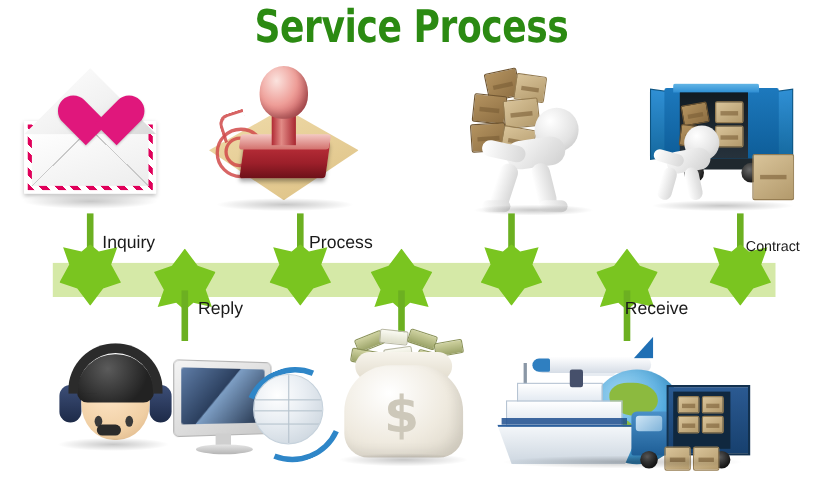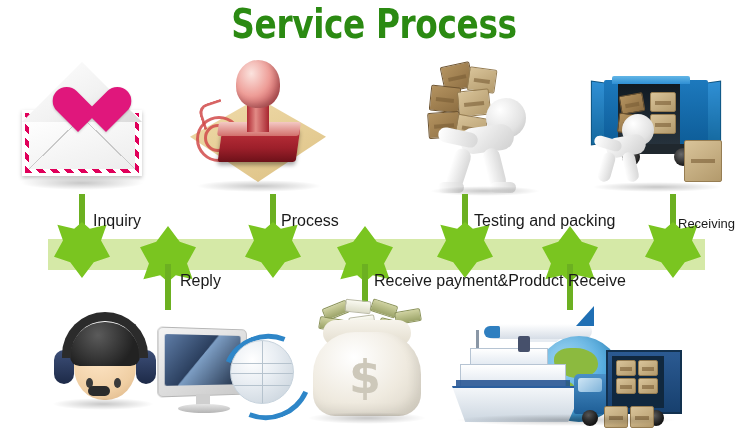--- a/index.html
+++ b/index.html
@@ -426,25 +426,23 @@
   </div>
   <div class="arrow up" style="left:542px;top:226px;">
     <div class="head">
         <div class="starhead"></div>
       </div>
     <div class="stem"></div>
   </div>
 
   <div class="lbl" style="left:93px;top:212px;">Inquiry</div>
   <div class="lbl" style="left:281px;top:212px;">Process</div>
-  <div class="lbl" style="left:474px;top:212px;">Testing and packing</div>
-  <div class="lbl sm" style="left:678px;top:215px;">Receiving</div>
+  <div class="lbl sm" style="left:678px;top:215px;">Contract</div>
 
   <div class="lbl" style="left:180px;top:272px;">Reply</div>
-  <div class="lbl" style="left:374px;top:272px;">Receive payment&amp;Product</div>
   <div class="lbl" style="left:568px;top:272px;">Receive</div>
 
   <div class="icon opr" style="left:52px;top:310px;width:98px;height:96px;">
     <div class="cup cupL"></div>
     <div class="cup cupR"></div>
     <div class="face">
       <div class="eye" style="left:12px;"></div>
       <div class="eye" style="left:40px;"></div>
     </div>
     <div class="hair"></div>

